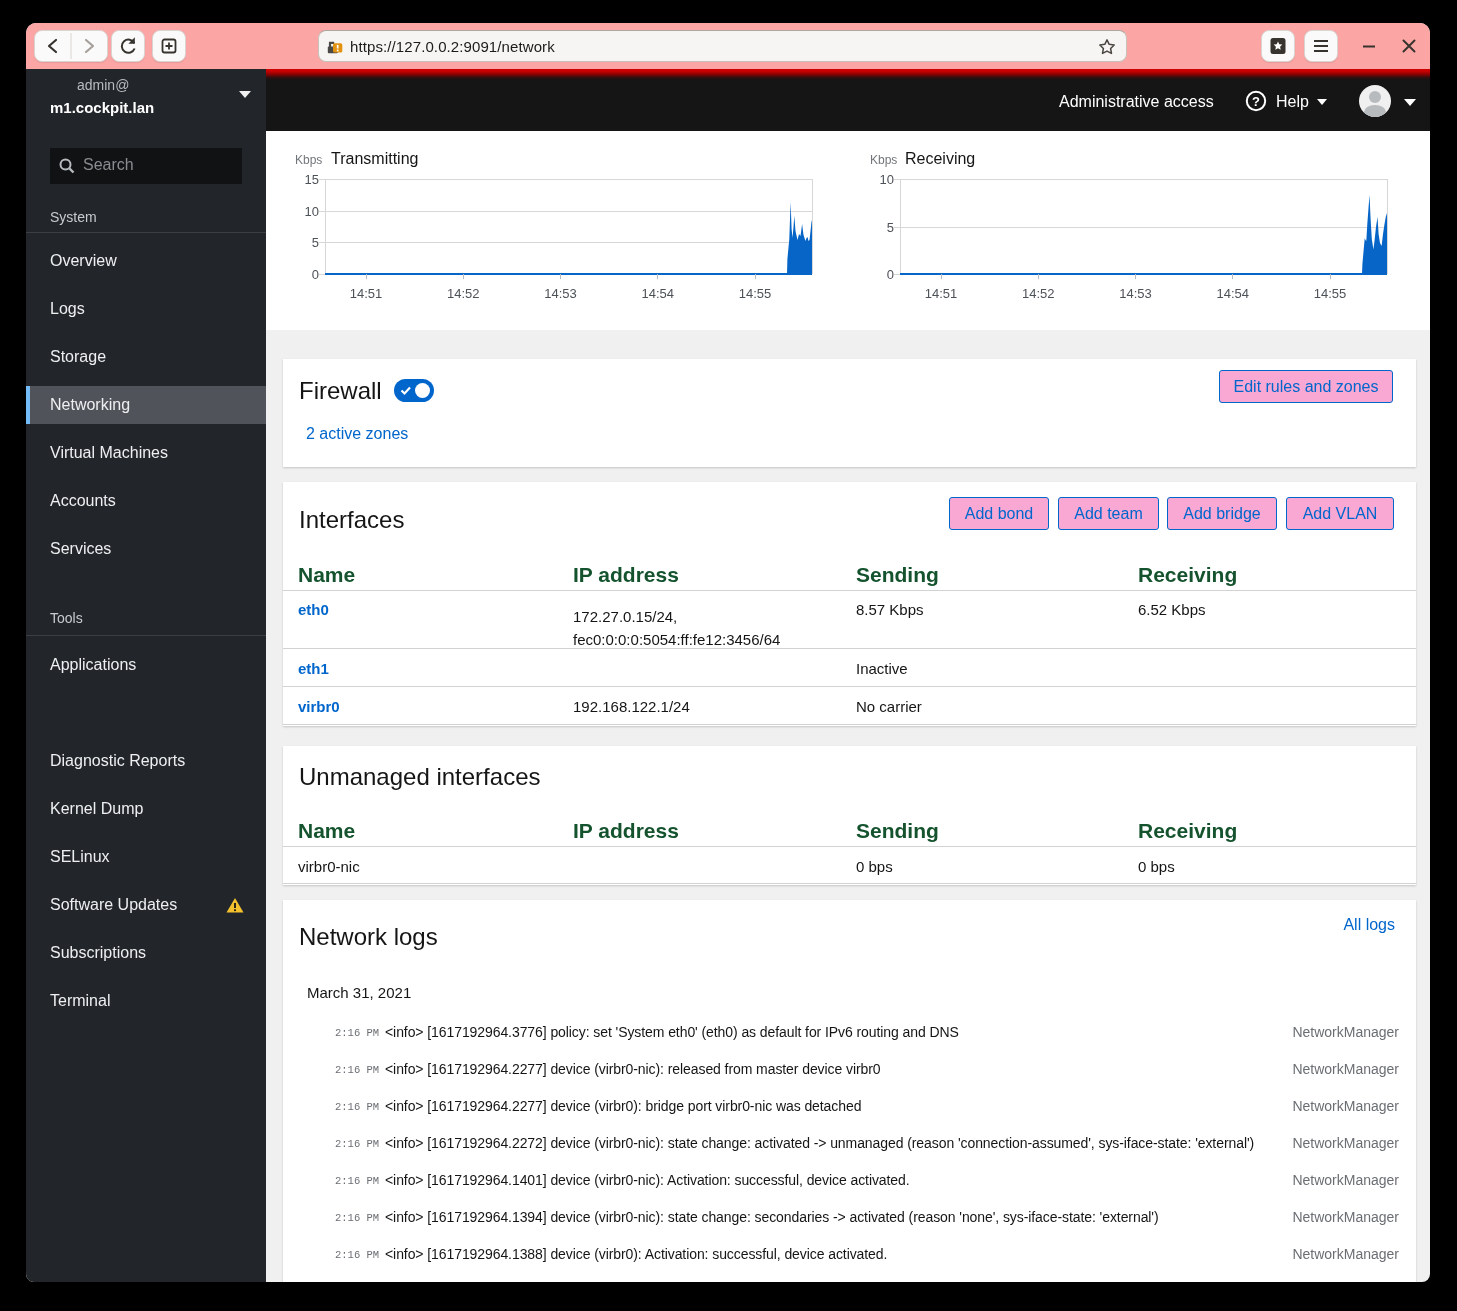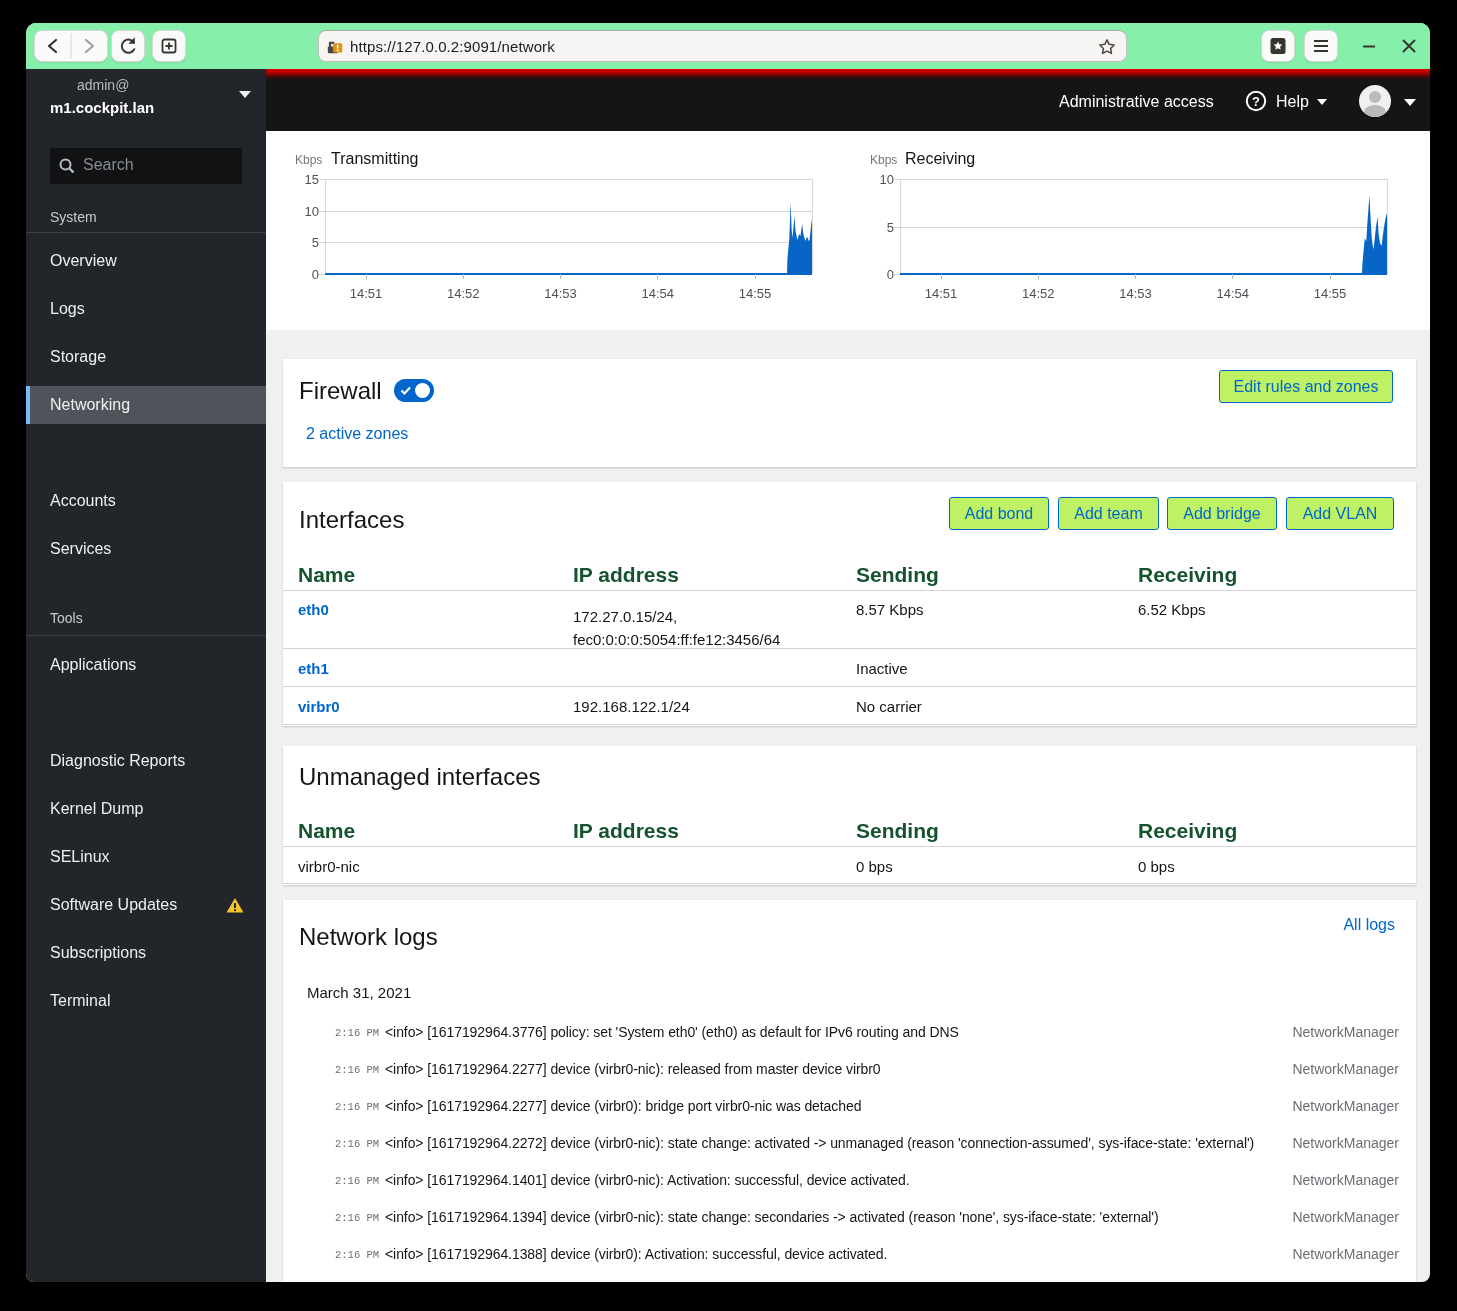--- a/index.html
+++ b/index.html
@@ -1,20 +1,20 @@
 <!DOCTYPE html>
 <html><head>
 <meta charset="utf-8">
 <style>
 * { margin:0; padding:0; box-sizing:border-box; }
 html,body { width:1457px; height:1311px; background:#000; font-family:"Liberation Sans", sans-serif; }
 #win { position:absolute; left:26px; top:23px; width:1404px; height:1259px; border-radius:10px 10px 8px 8px; overflow:hidden; background:#f0f0f1; }
 
 
-#toolbar { position:absolute; left:0; top:0; width:100%; height:50px; background:#86efac; border-bottom:1px solid #bdb8b2; }
+#toolbar { position:absolute; left:0; top:0; width:100%; height:50px; background:#fca5a5; border-bottom:1px solid #bdb8b2; }
 .tbtn { position:absolute; top:7px; height:32px; background:#fbfafa; border:1px solid #dad5d0; border-radius:8px; box-shadow:0 1px 1px rgba(0,0,0,.08); }
 #urlbar { position:absolute; left:292px; top:7px; width:809px; height:32px; background:#f7f5f3; border:1px solid #c7c1ba; border-top-color:#ada79f; border-radius:8px; }
 #urltext { position:absolute; left:31px; top:7px; font-size:15px; color:#1c1b19; letter-spacing:0.1px; }
 
 
 #side { position:absolute; left:0; top:46px; width:240px; height:1213px; background:#22252a; color:#f2f2f4; }
 .navitem { position:absolute; left:0; width:240px; height:38px; line-height:38px; padding-left:24px; font-size:16px; color:#eeeff1; }
 .navsel { background:#50545a; border-left:4px solid #73bcf7; padding-left:20px; }
 .navlabel { position:absolute; left:24px; font-size:14px; color:#c8cbce; }
 
@@ -27,21 +27,21 @@
 .gtitle { position:absolute; font-size:16px; color:#151515; }
 .kbps { position:absolute; font-size:12px; color:#72767b; }
 .gline { position:absolute; height:1px; background:#d7d7d7; }
 .gvline { position:absolute; width:1px; background:#d7d7d7; }
 .ylab { position:absolute; width:40px; text-align:right; font-size:13px; color:#4d5258; line-height:13px; }
 .xlab { position:absolute; width:50px; text-align:center; font-size:13px; color:#4d5258; }
 
 
 .card { position:absolute; left:257px; width:1133px; background:#fff; box-shadow:0 1px 2px rgba(3,3,3,.18); }
 .ctitle { position:absolute; left:16px; font-size:24px; color:#151515; font-weight:400; }
-.bluebtn { position:absolute; border:1px solid #0066cc; border-radius:3px; color:#0066cc; font-size:16px; text-align:center; background:#bef264; }
+.bluebtn { position:absolute; border:1px solid #0066cc; border-radius:3px; color:#0066cc; font-size:16px; text-align:center; background:#f9a8d4; }
 .link { color:#0066cc; }
 .th { position:absolute; font-size:21px; font-weight:bold; color:#14532d; }
 .td { position:absolute; font-size:15px; color:#151515; }
 .tdlink { position:absolute; font-size:15px; font-weight:600; color:#0066cc; }
 .rowline { position:absolute; left:0; right:0; height:1px; background:#d2d2d2; }
 .logtime { position:absolute; font-family:"Liberation Mono", monospace; font-size:10.5px; color:#6a6e73; text-align:right; white-space:nowrap; }
 .logmsg { position:absolute; font-size:14px; color:#151515; white-space:nowrap; letter-spacing:-0.08px; }
 .logsvc { position:absolute; right:17px; font-size:14px; color:#6a6e73; }
 </style>
 </head>
@@ -113,20 +113,21 @@
         <line x1="11.5" y1="11.5" x2="15.5" y2="15.5" stroke="#b8bbbe" stroke-width="2.4"></line>
       </svg>
       <div style="position:absolute;left:33px;top:8px;font-size:16px;color:#8a8d90;">Search</div>
     </div>
     <div class="navlabel" style="top:140px;">System</div>
     <div style="position:absolute;left:0;top:163px;width:240px;height:1px;background:#3b3e42;"></div>
     <div class="navitem" style="top:173px;">Overview</div>
     <div class="navitem" style="top:221px;">Logs</div>
     <div class="navitem" style="top:269px;">Storage</div>
     <div class="navitem navsel" style="top:317px;">Networking</div>
+    <div class="navitem" style="top:365px;">Virtual Machines</div>
     <div class="navitem" style="top:413px;">Accounts</div>
     <div class="navitem" style="top:461px;">Services</div>
     <div class="navlabel" style="top:541px;">Tools</div>
     <div style="position:absolute;left:0;top:566px;width:240px;height:1px;background:#3b3e42;"></div>
     <div class="navitem" style="top:577px;">Applications</div>
     <div class="navitem" style="top:673px;">Diagnostic Reports</div>
     <div class="navitem" style="top:721px;">Kernel Dump</div>
     <div class="navitem" style="top:769px;">SELinux</div>
     <div class="navitem" style="top:817px;">Software Updates</div>
     <svg style="position:absolute;left:200px;top:828px;" width="18" height="16" viewBox="0 0 18 16">

